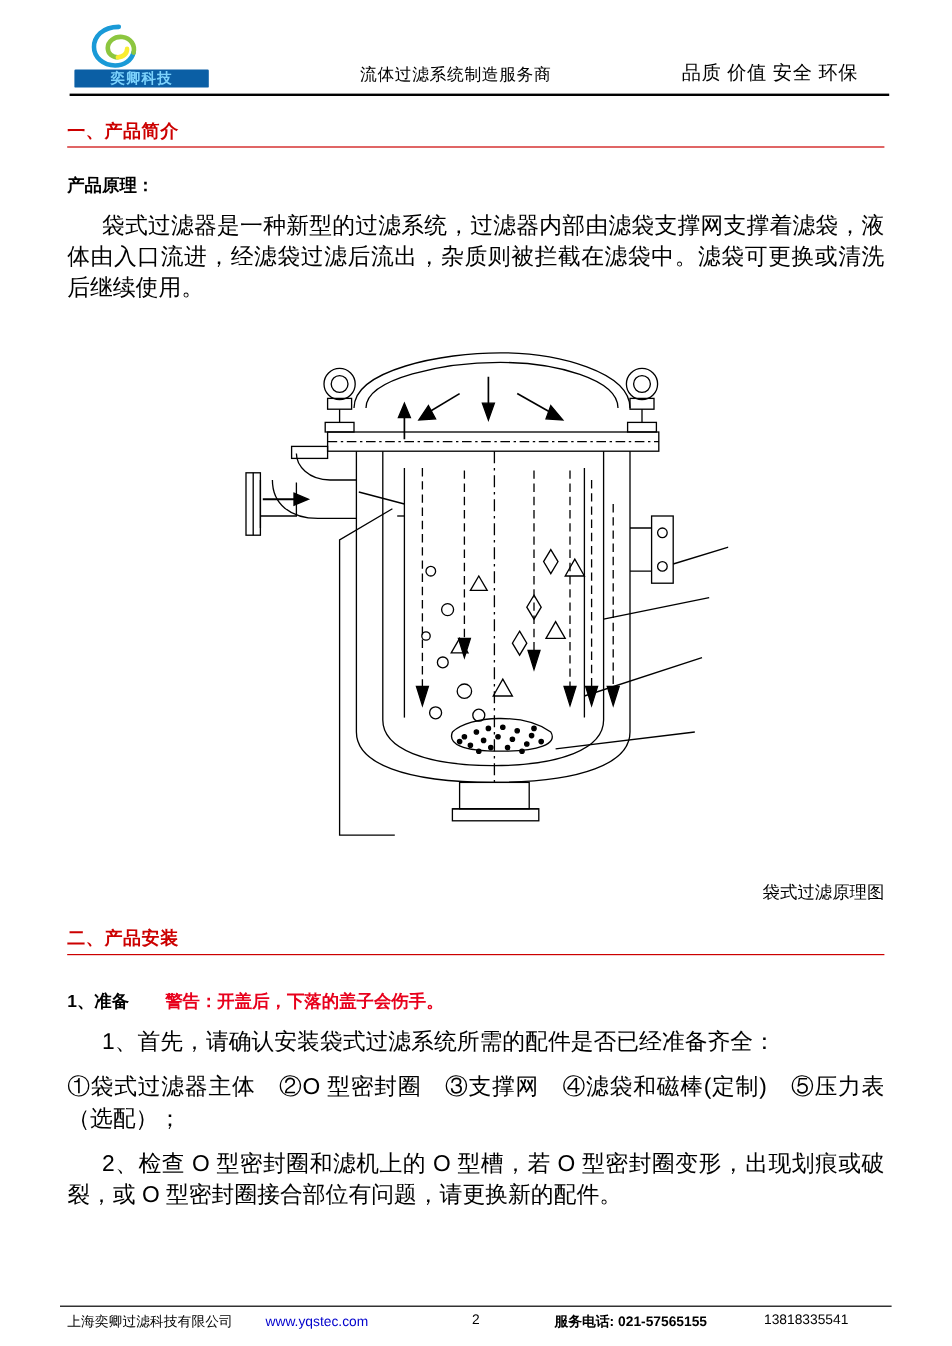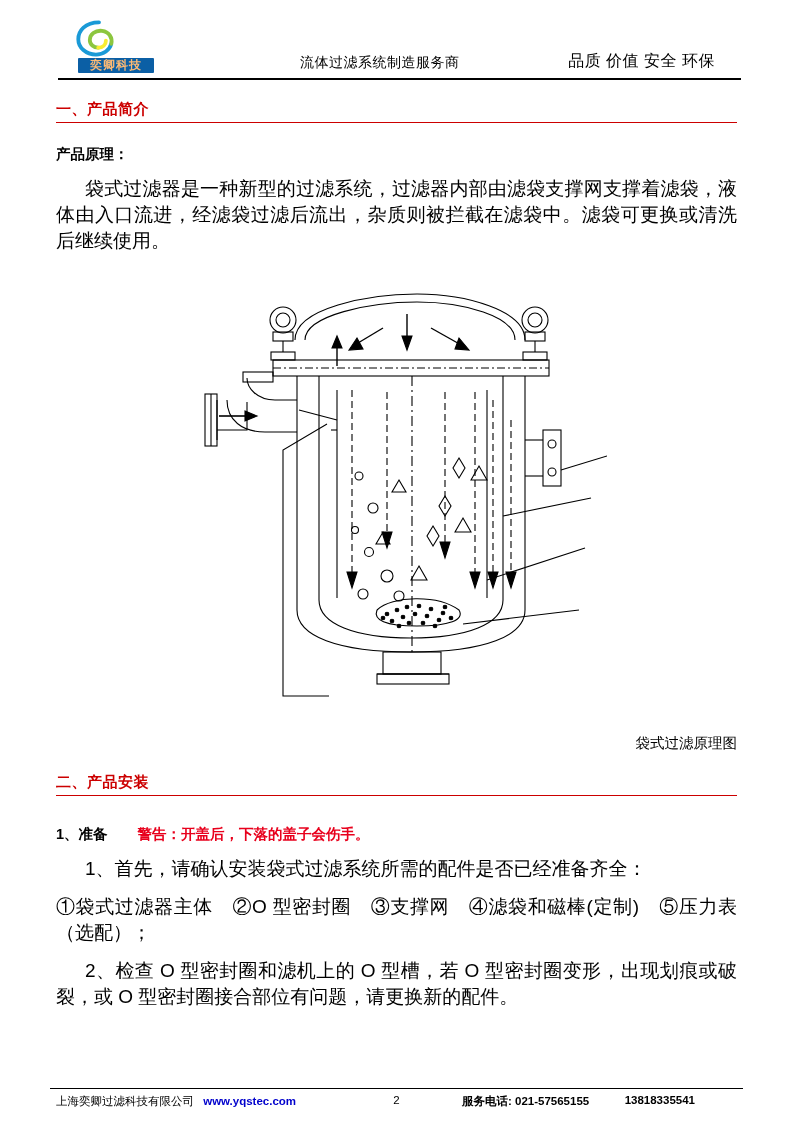--- a/index.html
+++ b/index.html
@@ -40,27 +40,27 @@
   }
   .logo-swirl {
     position: absolute;
     left: 18px;
     top: 2px;
     width: 46px;
     height: 40px;
   }
   .logo-text {
     position: absolute;
-    left: 20px;
+    left: 4px;
     top: 40px;
-    width: 76px;
+    width: 112px;
     text-align: center;
     font-size: 12px;
     font-weight: bold;
-    color: #fdba74;
+    color: #7dd3fc;
     background: #0b5fa5;
     letter-spacing: 1px;
     line-height: 15px;
     height: 15px;
     border-radius: 1px;
   }
   .header-center {
     position: absolute;
     left: 250px;
     bottom: 8px;
@@ -148,24 +148,24 @@
   .footer-rule {
     border-bottom: 1.8px solid #000;
     margin-bottom: 5px;
   }
   .footer-row {
     position: relative;
     height: 18px;
     font-size: 11.5px;
   }
   .f-left { position: absolute; left: 6px; top: 0; }
-  .f-left .site { color: #0000cc; font-weight: bold; margin-left: 6px; }
+  .f-left .site { color: #0000cc; font-weight: normal; margin-left: 24px; }
   .f-page { position: absolute; left: 50%; transform: translateX(-50%); top: 0; }
   .f-mid { position: absolute; left: 412px; top: 0; font-weight: bold; }
-  .f-right { position: absolute; right: 48px; top: 0; font-weight: bold; }
+  .f-right { position: absolute; right: 36px; top: 0; }
 </style>
 </head>
 <body>
 
 <div class="page">
 
   <div class="header">
     <div class="logo">
       <svg class="logo-swirl" viewBox="0 0 60 52">
         <path d="M30 3 C12 3 3 14 3 25 C3 36 13 45 26 45 C36 45 44 39 46 31" fill="none" stroke="#1a9ad7" stroke-width="5" stroke-linecap="round"></path>

